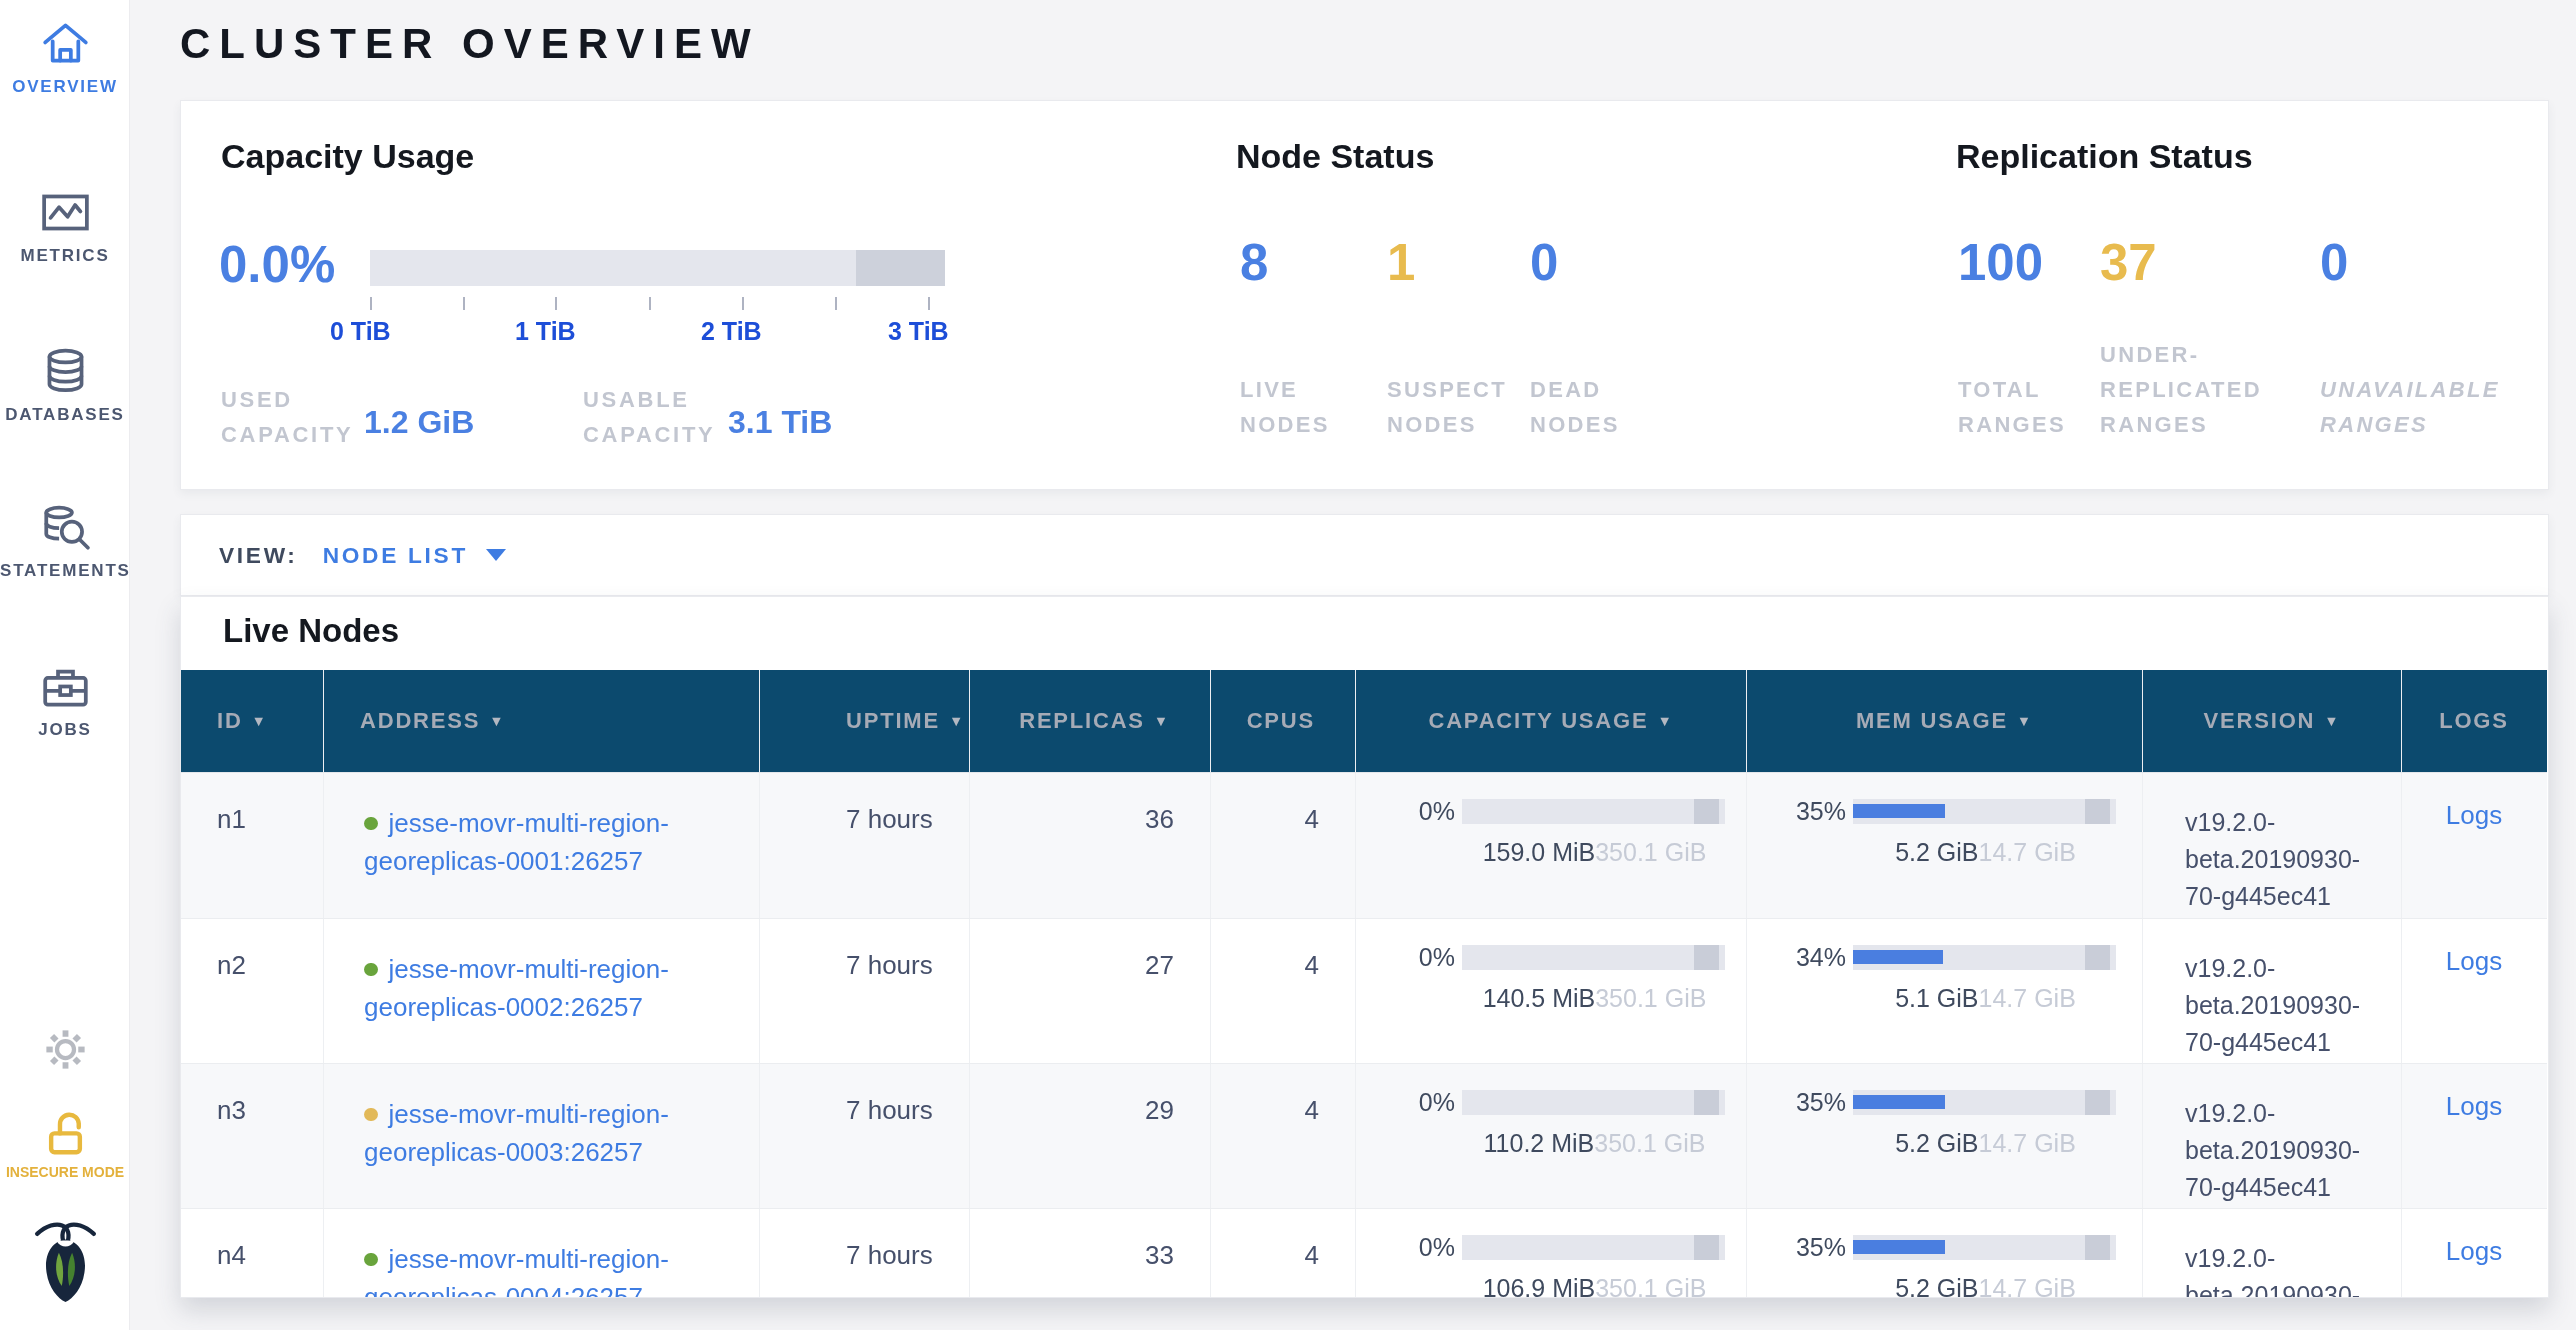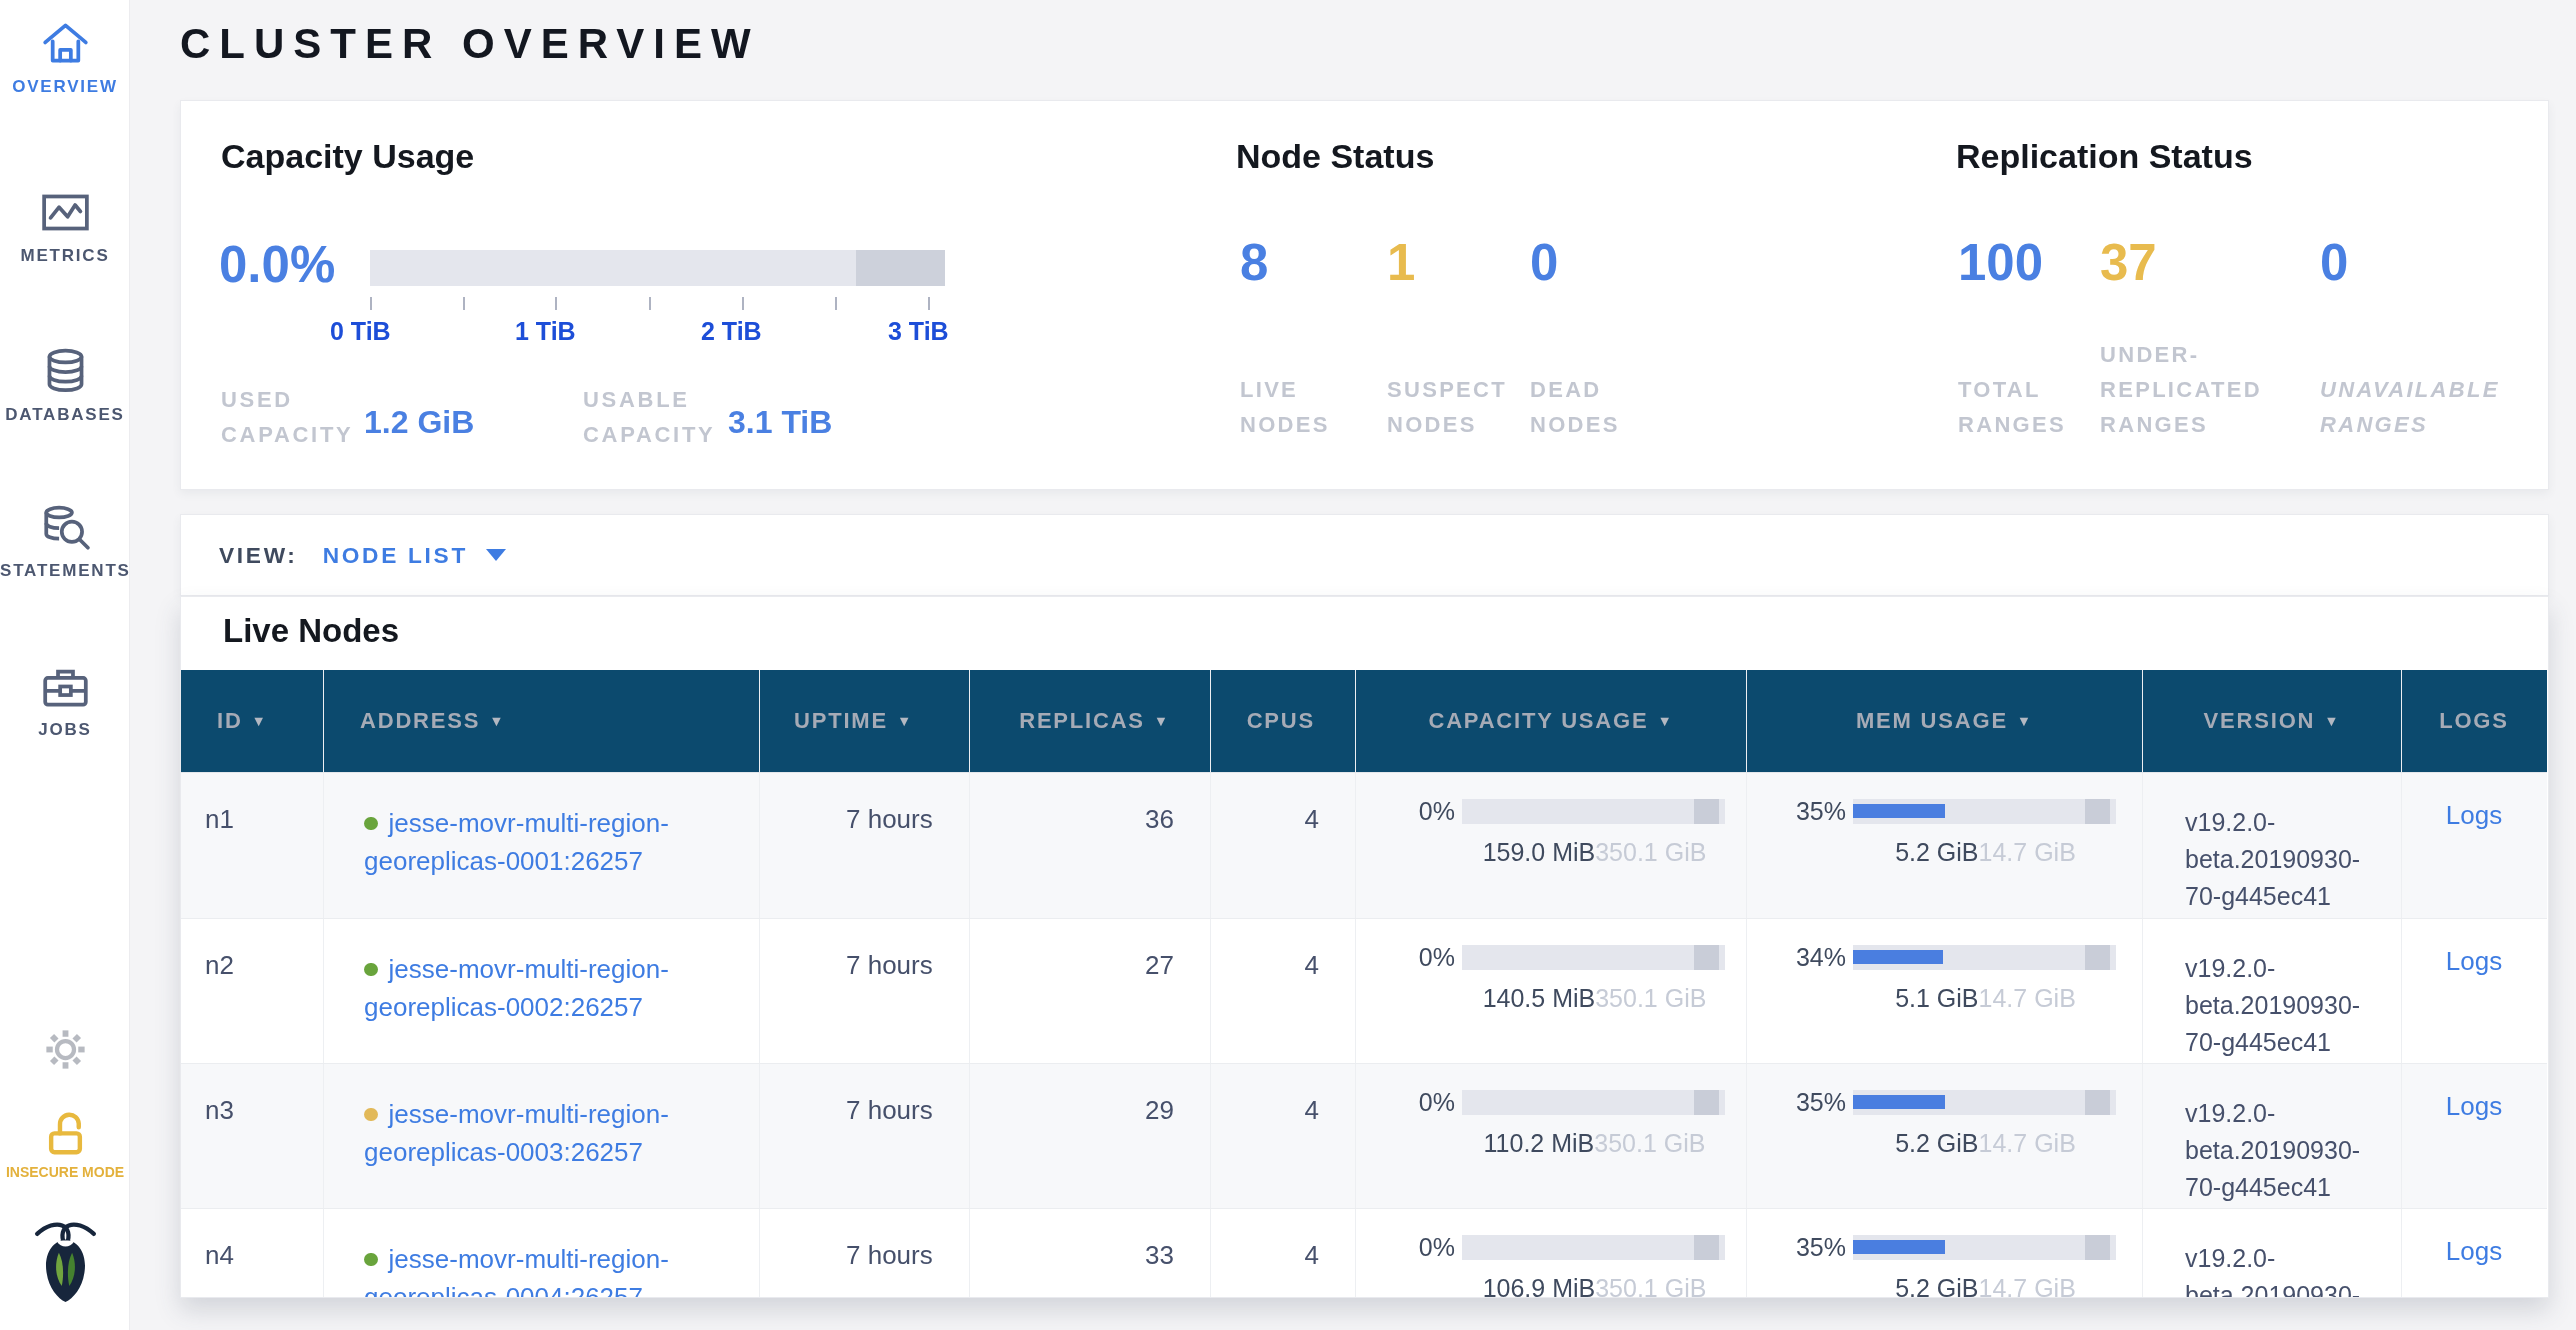--- a/index.html
+++ b/index.html
@@ -86,31 +86,31 @@
 
   .nodes-table { position:absolute; left:0; top:73px; width:2366px; }
   .thead { display:grid; grid-template-columns:142px 436px 210px 241px 145px 391px 396px 259px 145px; height:103px; background:#0c4a6e; border-bottom:1.8px solid #e4e7eb; }
   .th {
     display:flex; align-items:center; font-size:22px; font-weight:700;
     letter-spacing:1.8px; color:#a6abb6; border-left:1.8px solid #edeff2; padding-left:36px;
     cursor:pointer;
   }
   .th:first-child { border-left:none; }
   .th .sort-arrow { margin-left:9px; font-size:14.5px; color:#b3b8c2; }
-  .th.th-uptime { padding-left:34px; }
+  .th.th-uptime { padding-left:86px; }
   .th.th-replicas, .th.th-cpus { justify-content:flex-end; padding-left:0; padding-right:40px; }
   .th.th-center { justify-content:center; padding-left:0; }
 
   .trow { display:grid; grid-template-columns:142px 436px 210px 241px 145px 391px 396px 259px 145px; height:145px; border-top:1.8px solid #ebedf0; }
   .trow:first-child { border-top:none; }
   .trow:nth-child(odd) { background:#f7f8fa; }
   .trow:nth-child(even) { background:#ffffff; }
   .td { border-left:1.8px solid #edeff2; padding-top:31px; font-size:26px; color:#46506b; }
   .td:first-child { border-left:none; }
-  .td-id { padding-left:24px; }
+  .td-id { padding-left:36px; }
   .td-address { padding-left:40px; padding-right:31px; line-height:38px; }
   .dot { display:inline-block; width:13.6px; height:13.6px; border-radius:50%; margin-right:11px; position:relative; top:-1.8px; }
   .dot-green { background:#69a43c; }
   .dot-yellow { background:#e2b959; }
   .addr-link { color:#3e7ce2; text-decoration:none; overflow-wrap:anywhere; cursor:pointer; }
   .td-uptime { padding-left:86px; }
   .td-replicas, .td-cpus { text-align:right; padding-right:36px; }
   .td-bar { padding-top:23.6px; padding-left:36px; }
   .bar-line { display:flex; align-items:center; }
   .bar-pct { width:63px; text-align:right; margin-right:7.3px; font-size:25px; color:#3f4a5e; }

